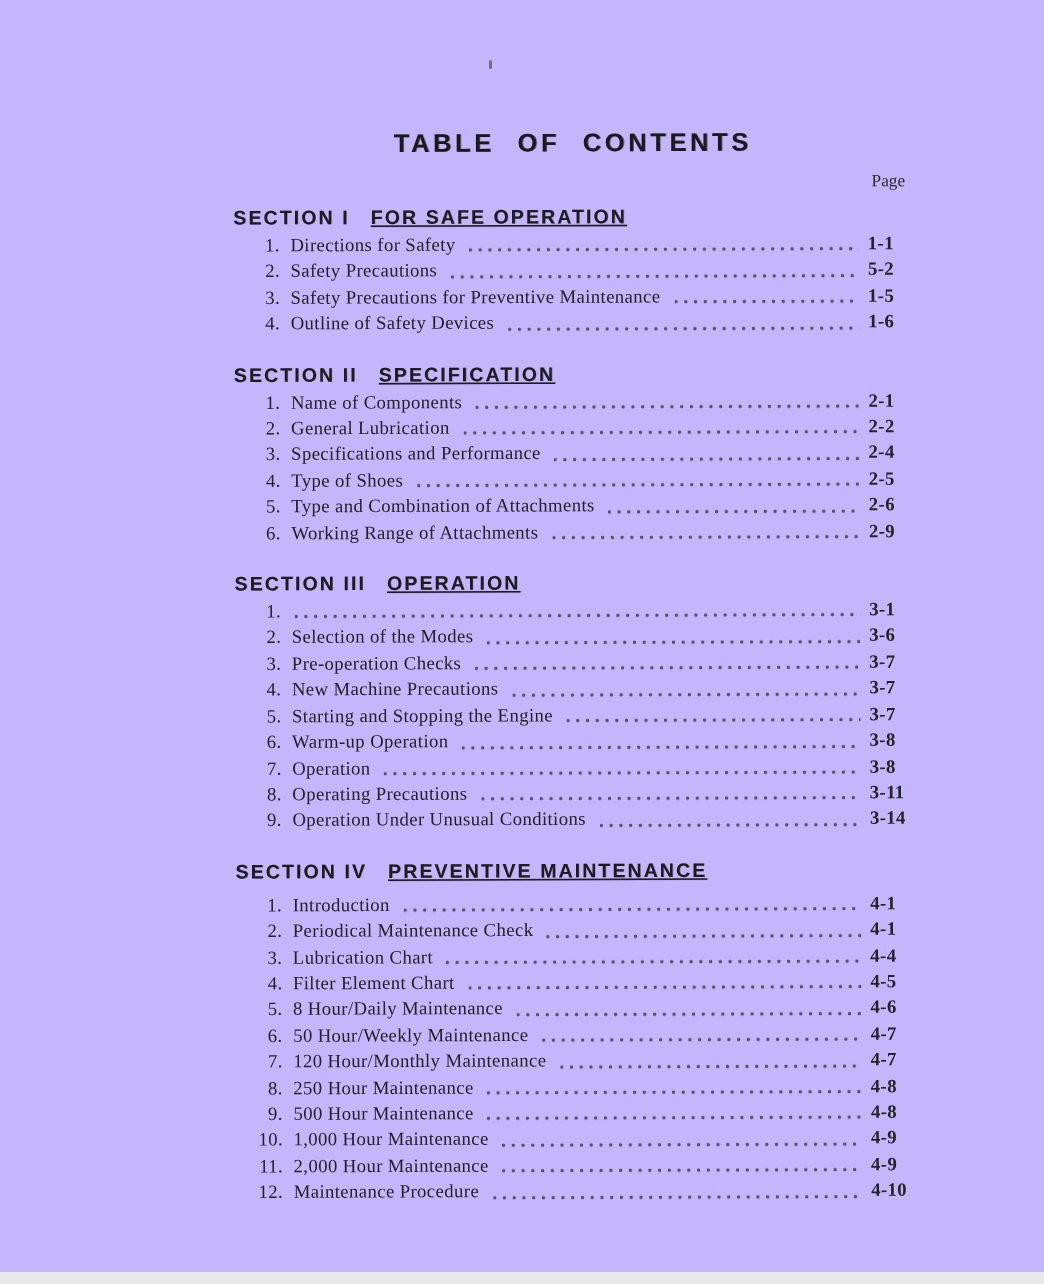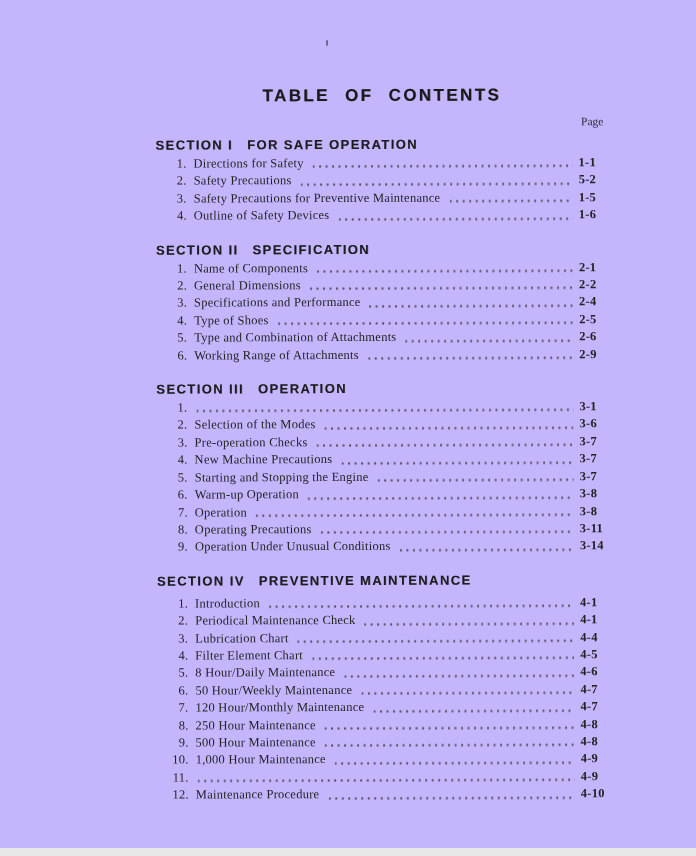--- a/index.html
+++ b/index.html
@@ -44,21 +44,21 @@
     font-family: "Liberation Sans", sans-serif;
     font-weight: 700;
     font-size: 13px;
     line-height: 17px;
     letter-spacing: 1.4px;
     color: #1c1c1c;
     margin-bottom: 2px;
     text-shadow: 0.4px 0 0 rgba(20,20,20,0.35);
   }
   .toc-section:nth-child(4) .sec-heading { margin-bottom: 6px; }
-  .sec-title { margin-left: 14px; }
+  .sec-title { margin-left: 14px; text-decoration: underline; }
   .row {
     display: flex;
     line-height: 17.4px;
     font-size: 12.5px;
     letter-spacing: 0.25px;
     color: #232323;
   }
   .num { flex: none; width: 31px; text-align: right; }
   .entry-title { flex: none; padding-left: 7px; white-space: nowrap; }
   .leader {
@@ -123,21 +123,21 @@
         <div class="toc-section">
           <div class="sec-heading"><span class="sec-label">SECTION II</span><span class="sec-title">SPECIFICATION</span></div>
           <div class="row">
             <span class="num">1.</span>
             <span class="entry-title">Name of Components</span>
             <span class="leader"></span>
             <span class="pg">2-1</span>
           </div>
           <div class="row">
             <span class="num">2.</span>
-            <span class="entry-title">General Dimensions</span>
+            <span class="entry-title">General Lubrication</span>
             <span class="leader"></span>
             <span class="pg">2-2</span>
           </div>
           <div class="row">
             <span class="num">3.</span>
             <span class="entry-title">Specifications and Performance</span>
             <span class="leader"></span>
             <span class="pg">2-4</span>
           </div>
           <div class="row">
@@ -272,20 +272,21 @@
             <span class="pg">4-8</span>
           </div>
           <div class="row">
             <span class="num">10.</span>
             <span class="entry-title">1,000 Hour Maintenance</span>
             <span class="leader"></span>
             <span class="pg">4-9</span>
           </div>
           <div class="row">
             <span class="num">11.</span>
+            <span class="entry-title">2,000 Hour Maintenance</span>
             <span class="leader"></span>
             <span class="pg">4-9</span>
           </div>
           <div class="row">
             <span class="num">12.</span>
             <span class="entry-title">Maintenance Procedure</span>
             <span class="leader"></span>
             <span class="pg">4-10</span>
           </div>
         </div>

